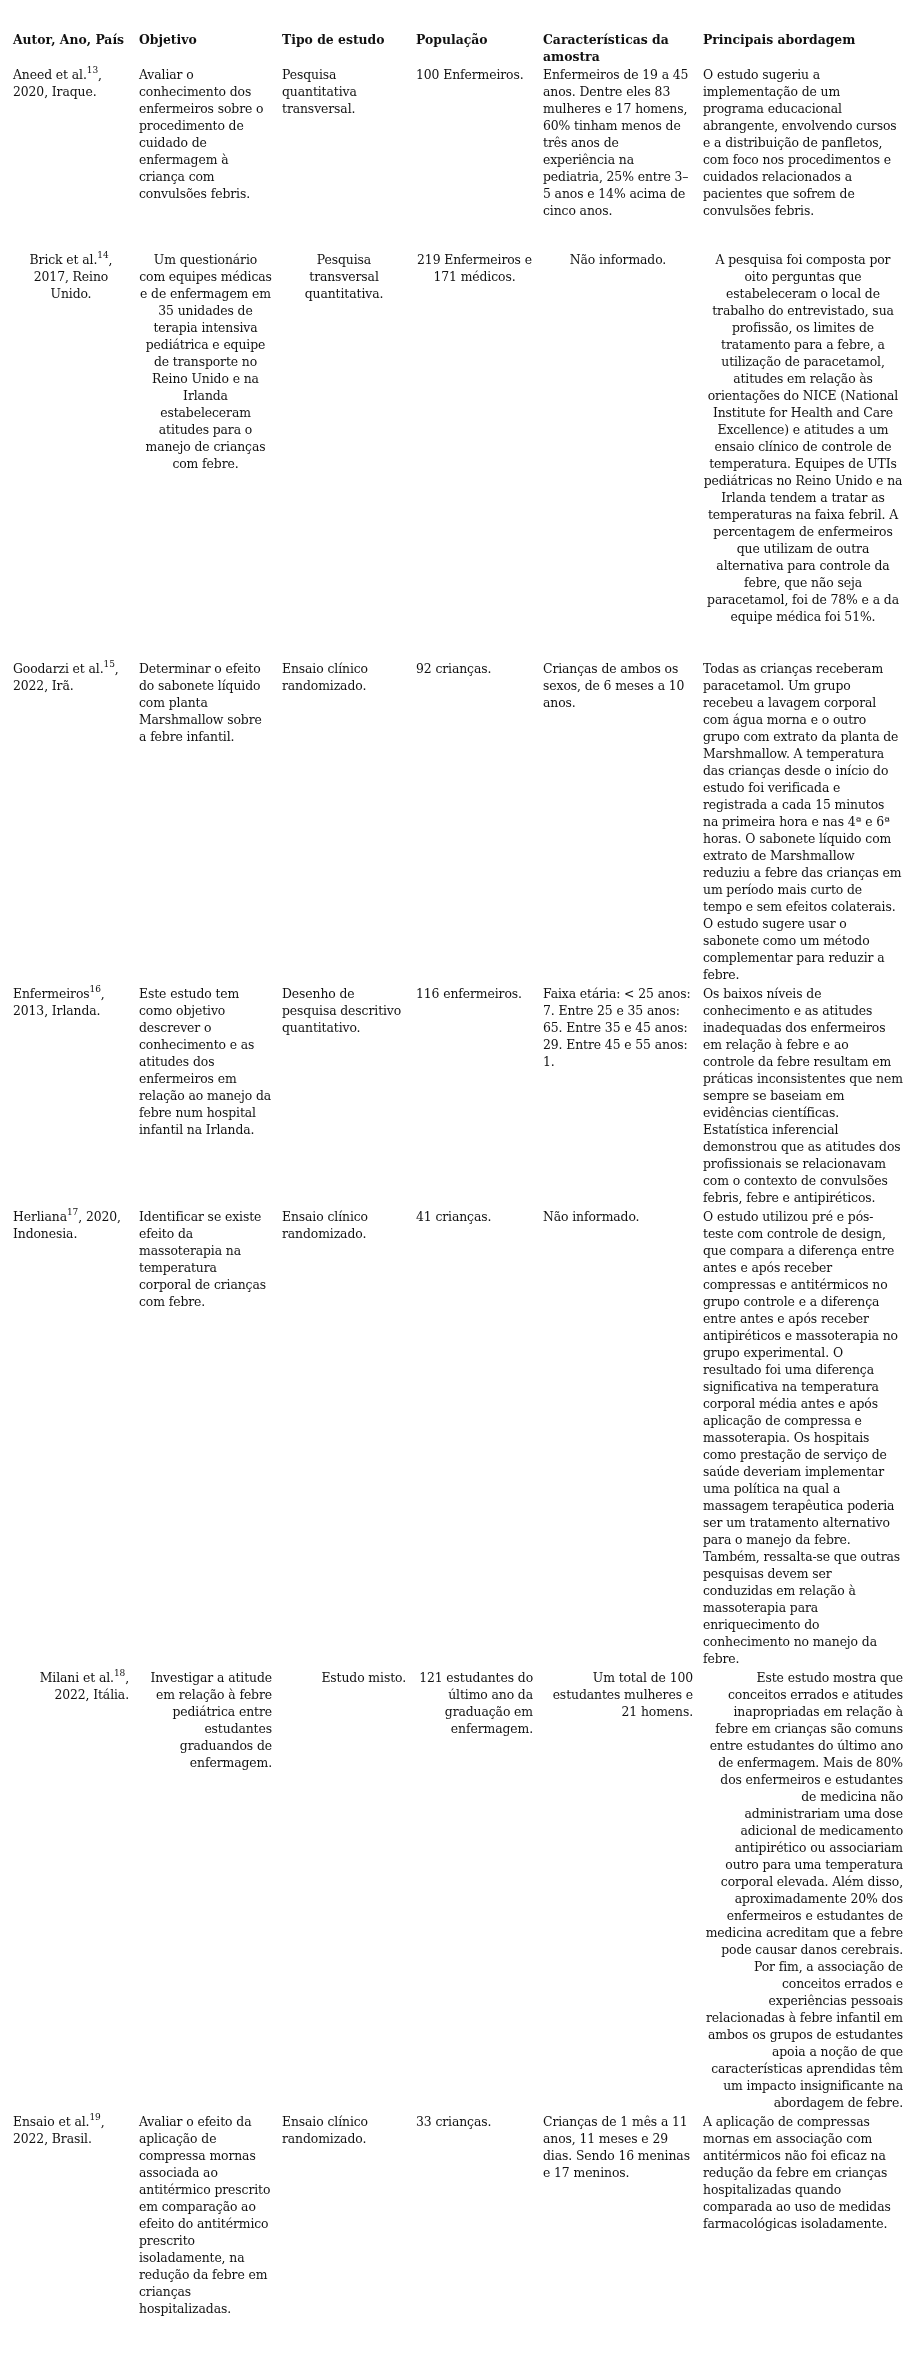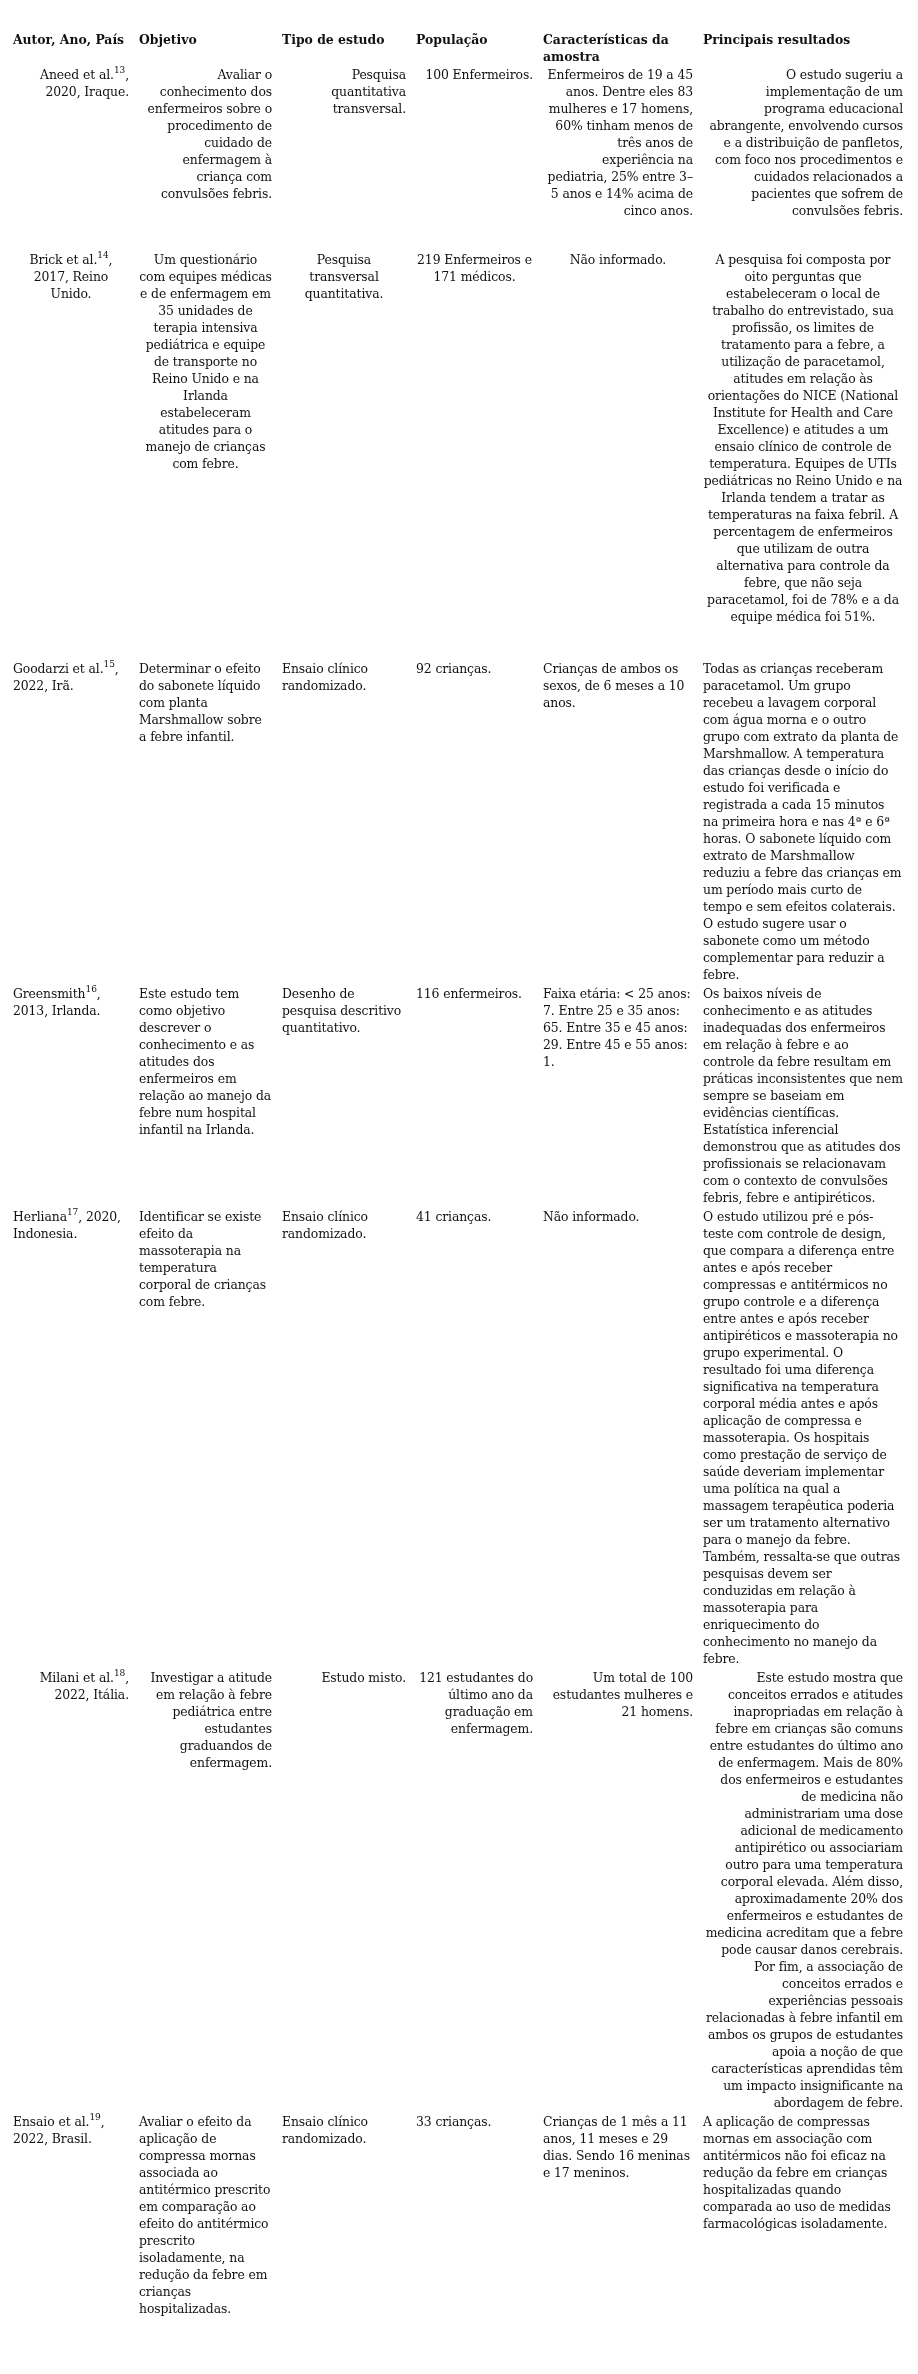--- a/index.html
+++ b/index.html
@@ -5,21 +5,21 @@
   html, body { margin: 0; padding: 0; background: #ffffff; }
   body { width: 918px; height: 2374px; position: relative; overflow: hidden;
          font-family: "DejaVu Serif", "Liberation Serif", serif; color: #111111; }
   table { position: absolute; left: 8px; top: 31px; border-collapse: collapse; table-layout: fixed; width: 900px; }
   th, td { vertical-align: top; text-align: left; padding: 0 5px 0 5px; font-size: 12.4px; line-height: 17px; }
   th { font-weight: bold; padding-bottom: 1px; }
   td { font-weight: 300; letter-spacing: -0.1px; }
   col.c1 { width: 126px; } col.c2 { width: 143px; } col.c3 { width: 134px; }
   col.c4 { width: 127px; } col.c5 { width: 160px; } col.c6 { width: 210px; }
   sup { font-size: 9px; line-height: 0; vertical-align: 6px; }
-  tr.r0 td { padding-bottom: 32px; text-align: right; }
+  tr.r0 td { padding-bottom: 32px; }
   tr.r1 td { padding-bottom: 35px; text-align: center; }
   tr.r2 td { padding-bottom: 2px; }
   tr.r3 td { padding-bottom: 2px; }
   tr.r4 td { padding-bottom: 2px; }
   tr.r5 td { padding-bottom: 2px; text-align: right; }
   tr.r6 td { padding-bottom: 0; }
 </style>
 </head>
 <body>
 
@@ -32,21 +32,21 @@
       <col class="c5">
       <col class="c6">
   </colgroup>
   <thead>
     <tr>
       <th>Autor, Ano, País</th>
       <th>Objetivo</th>
       <th>Tipo de estudo</th>
       <th>População</th>
       <th>Características da amostra</th>
-      <th>Principais resultados</th>
+      <th>Principais abordagem</th>
     </tr>
   </thead>
   <tbody>
     <tr class="r0">
       <td><span>Aneed et al.</span><sup>13</sup><span>, 2020, Iraque.</span></td>
       <td>Avaliar o conhecimento dos enfermeiros sobre o procedimento de cuidado de enfermagem à criança com convulsões febris.</td>
       <td>Pesquisa quantitativa transversal.</td>
       <td>100 Enfermeiros.</td>
       <td>Enfermeiros de 19 a 45 anos. Dentre eles 83 mulheres e 17 homens,  60% tinham menos de três anos de experiência na pediatria, 25% entre 3–5 anos e 14% acima de cinco anos.</td>
       <td>O estudo sugeriu a implementação de um programa educacional abrangente, envolvendo cursos e a distribuição de panfletos, com foco nos procedimentos e cuidados relacionados a pacientes que sofrem de convulsões febris.</td>
@@ -61,21 +61,21 @@
     </tr>
     <tr class="r2">
       <td><span>Goodarzi et al.</span><sup>15</sup><span>, 2022, Irã.</span></td>
       <td>Determinar o efeito do sabonete líquido com planta Marshmallow sobre a febre infantil.</td>
       <td>Ensaio clínico randomizado.</td>
       <td>92 crianças.</td>
       <td>Crianças de ambos os sexos, de 6 meses a 10 anos.</td>
       <td>Todas as crianças receberam paracetamol. Um grupo recebeu a lavagem corporal com água morna e o outro grupo com extrato da planta de Marshmallow. A temperatura das crianças desde o início do estudo foi verificada e registrada a cada 15 minutos na primeira hora e nas 4ª e 6ª horas. O sabonete líquido com extrato de Marshmallow reduziu a febre das crianças em um período mais curto de tempo e sem efeitos colaterais. O estudo sugere usar o sabonete como um método complementar para reduzir a febre.</td>
     </tr>
     <tr class="r3">
-      <td><span>Greensmith</span><sup>16</sup><span>, 2013, Irlanda.</span></td>
+      <td><span>Enfermeiros</span><sup>16</sup><span>, 2013, Irlanda.</span></td>
       <td>Este estudo tem como objetivo descrever o conhecimento e as atitudes dos enfermeiros em relação ao manejo da febre num hospital infantil na Irlanda.</td>
       <td>Desenho de pesquisa descritivo quantitativo.</td>
       <td>116 enfermeiros.</td>
       <td>Faixa etária: &lt; 25 anos: 7. Entre 25 e 35 anos: 65. Entre 35 e 45 anos: 29. Entre 45 e 55 anos: 1.</td>
       <td>Os baixos níveis de conhecimento e as atitudes inadequadas dos enfermeiros em relação à febre e ao controle da febre resultam em práticas inconsistentes que nem sempre se baseiam em evidências científicas. Estatística inferencial demonstrou que as atitudes dos profissionais se relacionavam com o contexto de convulsões febris, febre e antipiréticos.</td>
     </tr>
     <tr class="r4">
       <td><span>Herliana</span><sup>17</sup><span>, 2020, Indonesia.</span></td>
       <td>Identificar se existe efeito da massoterapia na temperatura corporal de crianças com febre.</td>
       <td>Ensaio clínico randomizado.</td>

